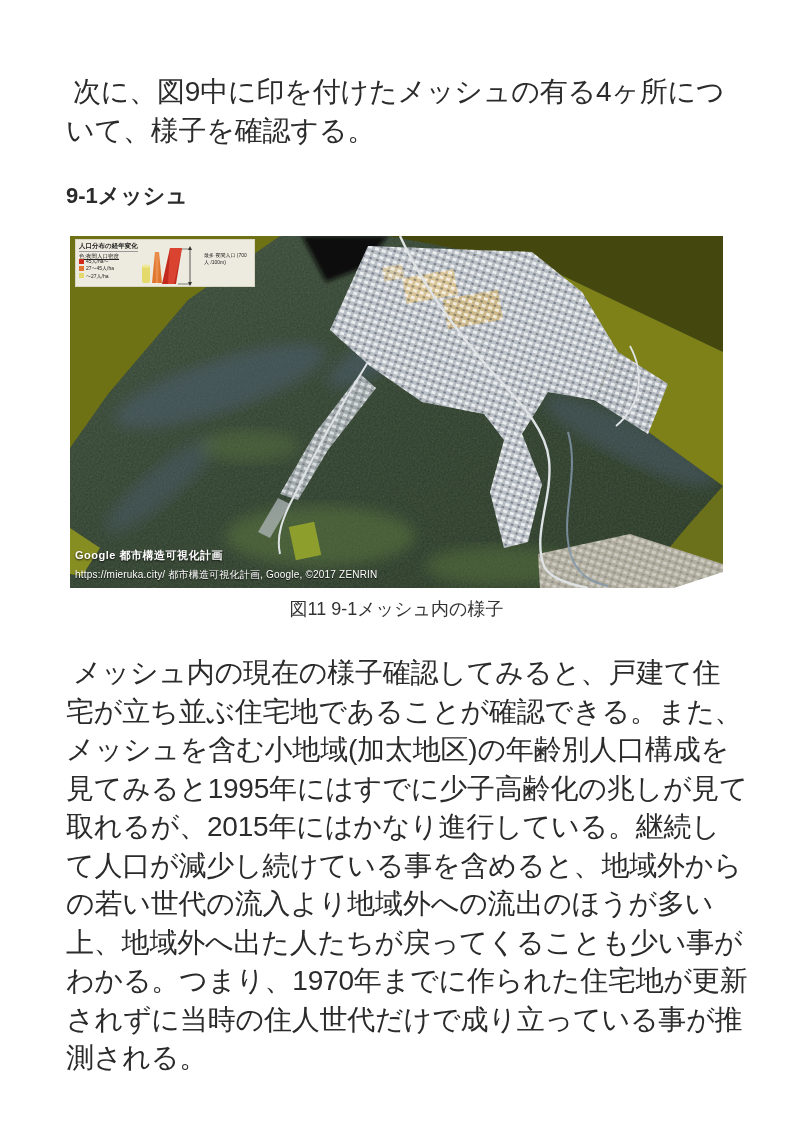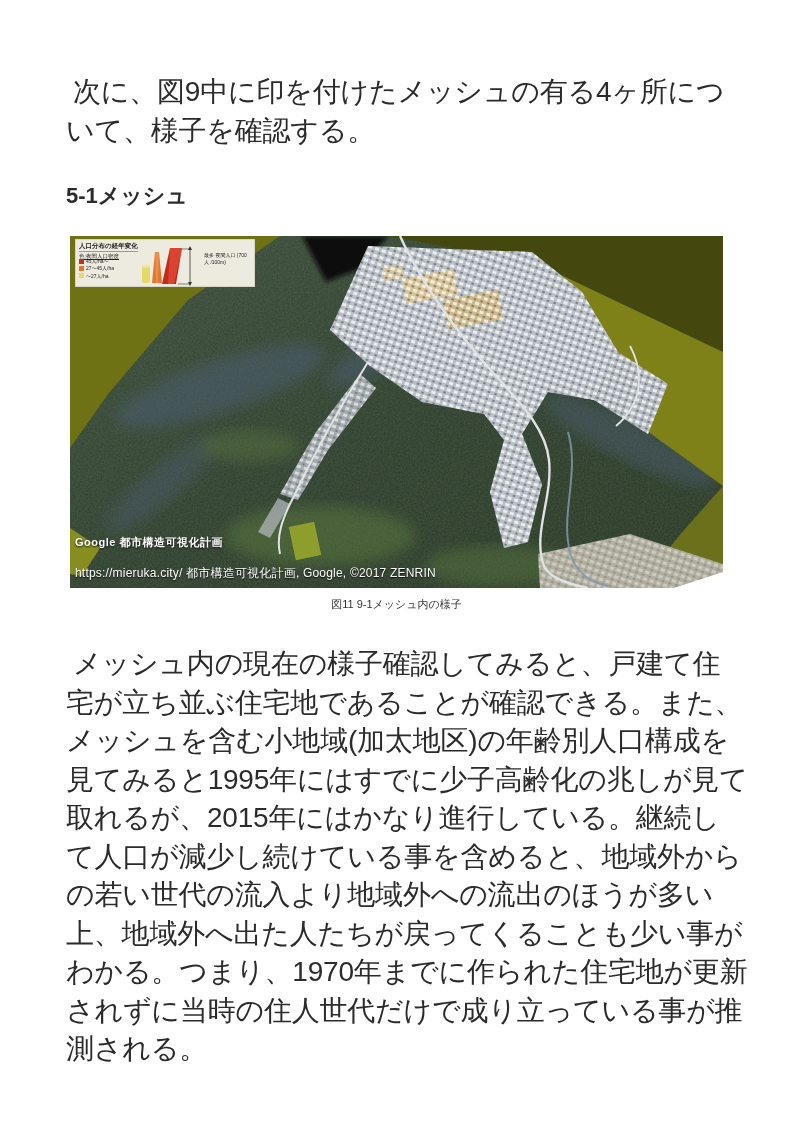--- a/index.html
+++ b/index.html
@@ -27,32 +27,32 @@
   .swatch{width:5px;height:5px;margin-right:2px;flex:none;}
   .k-red{background:#cf2a1b;}
   .k-orange{background:#e0762f;}
   .k-yellow{background:#e4d96b;}
   .legend-key span{font-size:5px;white-space:nowrap;}
   .legend-bars{position:absolute;left:62px;top:6px;}
   .legend-annot{position:absolute;left:128px;top:12px;width:46px;font-size:5px;line-height:1.3;}
   
   .watermark{position:absolute;left:5px;bottom:6px;color:#fff;}
   .wm1{font-size:11px;font-weight:bold;text-shadow:0 1px 2px rgba(0,0,0,.8);letter-spacing:.5px;}
-  .wm2{font-size:12px;margin-top:15px;text-shadow:0 1px 1px rgba(0,0,0,.8);letter-spacing:.2px;}
-  .figure-caption{width:653px;text-align:center;font-size:11px;color:#333;margin-top:9px;}
+  .wm2{font-size:10px;margin-top:5px;text-shadow:0 1px 1px rgba(0,0,0,.8);letter-spacing:.2px;}
+  .figure-caption{width:653px;text-align:center;font-size:18px;color:#333;margin-top:9px;}
   .body-text{margin-top:33px;}
 </style>
 </head>
 <body>
 
 <div class="content">
 
   <p class="para">次に、図9中に印を付けたメッシュの有る4ヶ所について、様子を確認する。</p>
 
-  <h2 class="section-heading">5-1メッシュ</h2>
+  <h2 class="section-heading">9-1メッシュ</h2>
 
   <div class="figure-block">
     <div class="map">
       <svg width="653" height="352" viewBox="0 0 653 352">
         <defs>
           <linearGradient id="forest" x1="0" y1="0" x2="1" y2="1">
             <stop offset="0" stop-color="#3a4a3c"></stop>
             <stop offset="0.5" stop-color="#2c3b2c"></stop>
             <stop offset="1" stop-color="#253323"></stop>
           </linearGradient>

